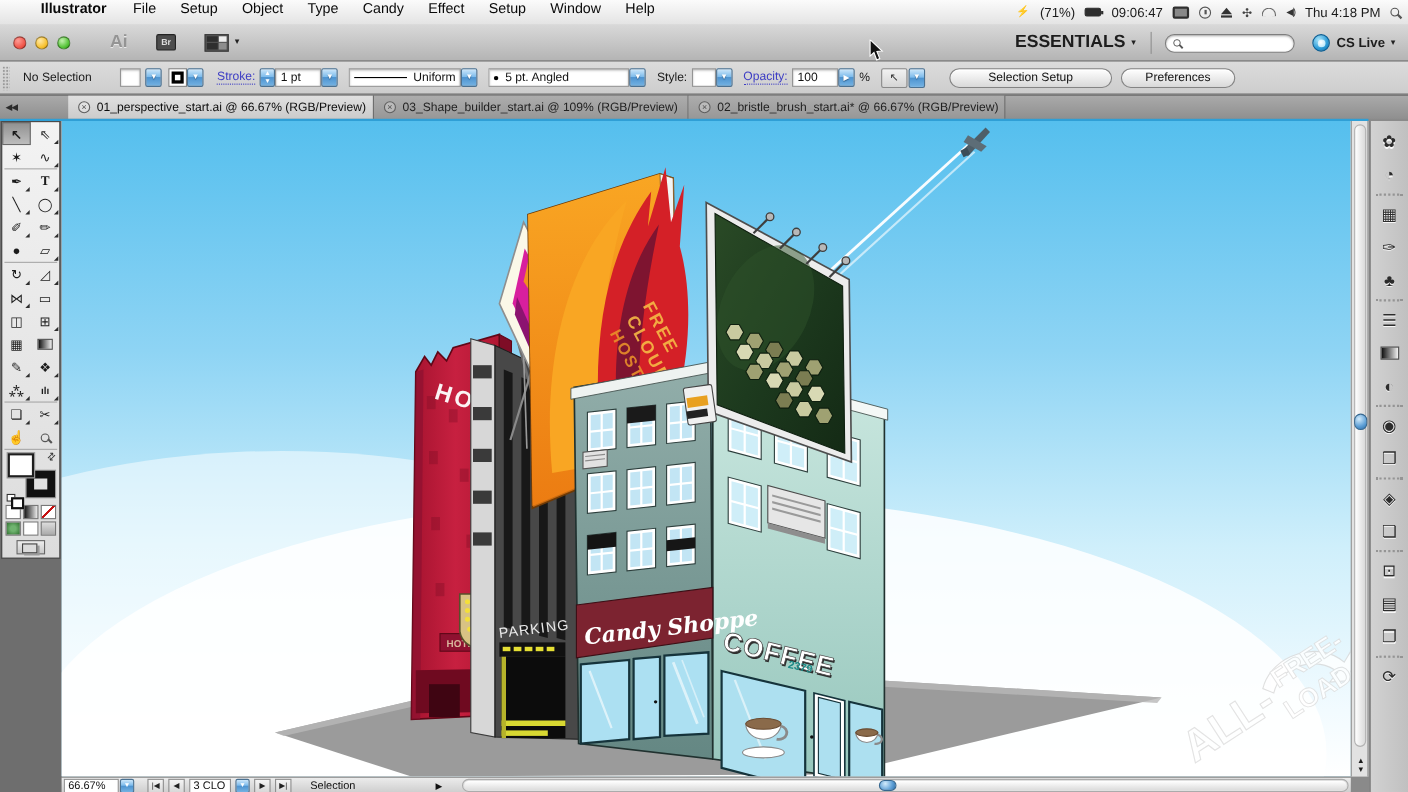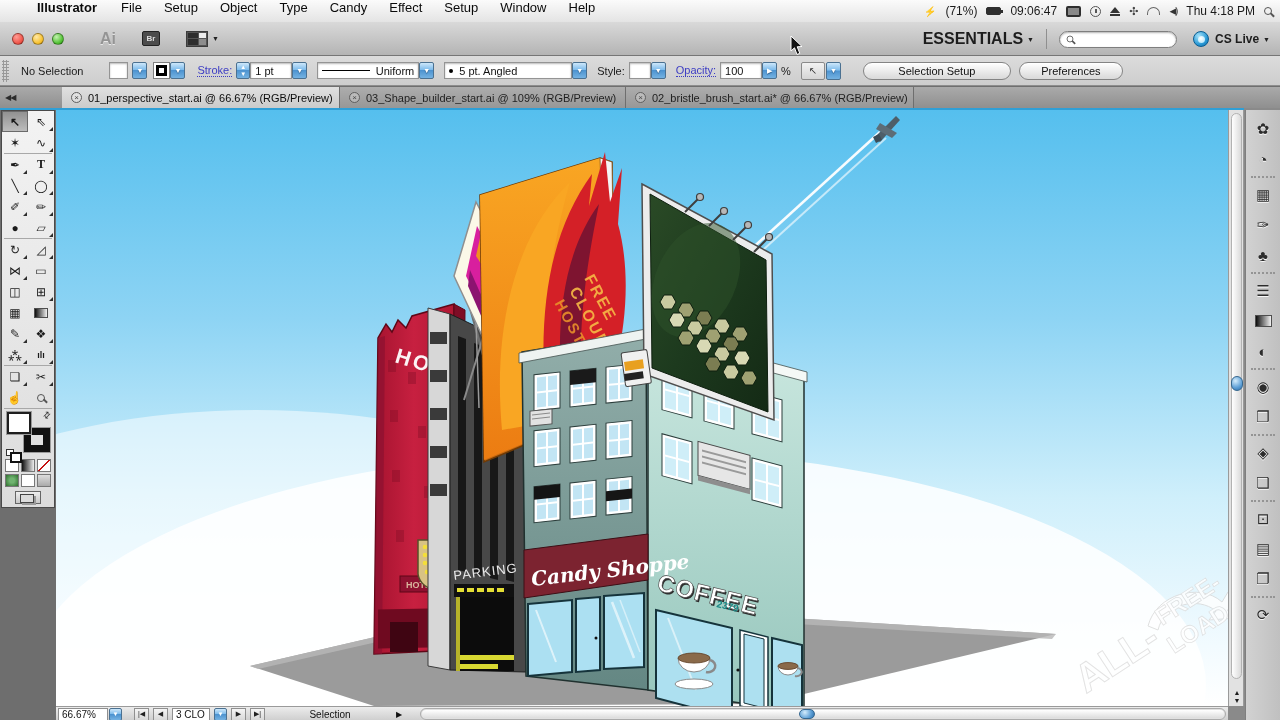--- a/index.html
+++ b/index.html
@@ -684,21 +684,21 @@
     <span class="saq">▼</span>
   </div>
   <div class="sb-el" style="left:78px;gap:4px">
     <span class="sbtn">|◀</span>
     <span class="sbtn">◀</span>
     <span class="sfld" style="width:38px">3 CLO</span>
     <span class="saq">▼</span>
     <span class="sbtn">▶</span>
     <span class="sbtn">▶|</span>
   </div>
-  <div class="sb-el" style="left:204px;width:140px;justify-content:center">
+  <div class="sb-el" style="left:226px;width:140px;justify-content:flex-start">
     <span>Selection</span>
   </div>
   <div class="sb-el" style="left:340px;font-size:8px">
     <span>▶</span>
   </div>
   <div class="hsb">
     <div class="htrack"></div>
     <div class="hthumb"></div>
   </div>
 </div>

